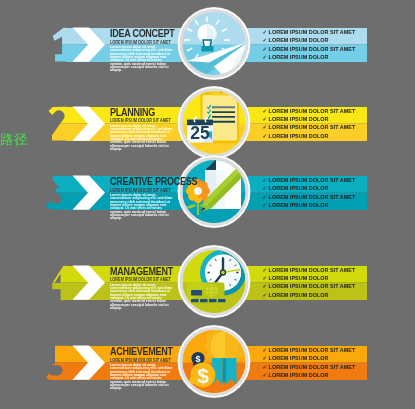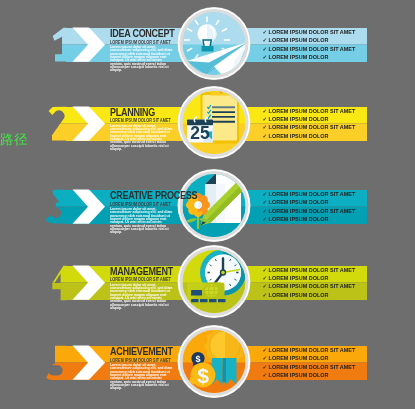--- a/index.html
+++ b/index.html
@@ -151,21 +151,21 @@
       <div class="title" style="left: 110px; top: 28.2px;">PLANNING</div>
       <div class="subtitle" style="left: 110px; top: 39.6px; color: rgb(60, 60, 60);">LOREM IPSUM DOLOR SIT AMET</div>
       <div class="body" style="left: 110px; top: 46px;">Lorem ipsum dolor sit amet, consectetuer adipiscing elit, sed diam nonummy nibh euismod tincidunt ut laoreet dolore magna aliquam erat volutpat. Ut wisi enim ad minim veniam, quis nostrud exerci tation ullamcorper suscipit lobortis nisl ut aliquip.</div>
       <div class="bullets" style="left: 262.5px; top: 28.2px;">
         <div class="bullet" style="height: 8.3px; line-height: 8.3px;"><span>✓ </span><span>LOREM IPSUM DOLOR SIT AMET</span></div>
         <div class="bullet" style="height: 8.3px; line-height: 8.3px;"><span>✓ </span><span>LOREM IPSUM DOLOR</span></div>
         <div class="bullet" style="height: 8.3px; line-height: 8.3px;"><span>✓ </span><span>LOREM IPSUM DOLOR SIT AMET</span></div>
         <div class="bullet" style="height: 8.3px; line-height: 8.3px;"><span>✓ </span><span>LOREM IPSUM DOLOR</span></div>
       </div>
     </div>
-    <div class="row" style="top: 162px;">
+    <div class="row" style="top: 148px;">
       <svg class="rowsvg" width="415" height="90" viewBox="0 0 415 90">
         <defs>
           <clipPath id="ct2">
             <rect x="0" y="0" width="415" height="44.5"></rect>
           </clipPath>
           <clipPath id="cb2">
             <rect x="0" y="44.5" width="415" height="45.5"></rect>
           </clipPath>
           <g id="np2">
             <path d="M66 27.8 L66 45.4 L55.8 45.4 L55.8 40.6 L59.6 40.6 L52.8 31.8 L52.8 27.8 Z"></path>

